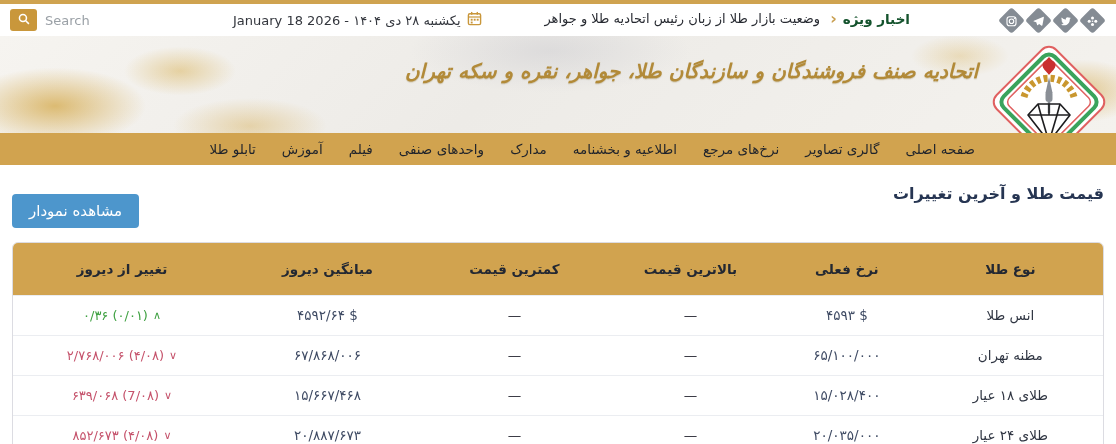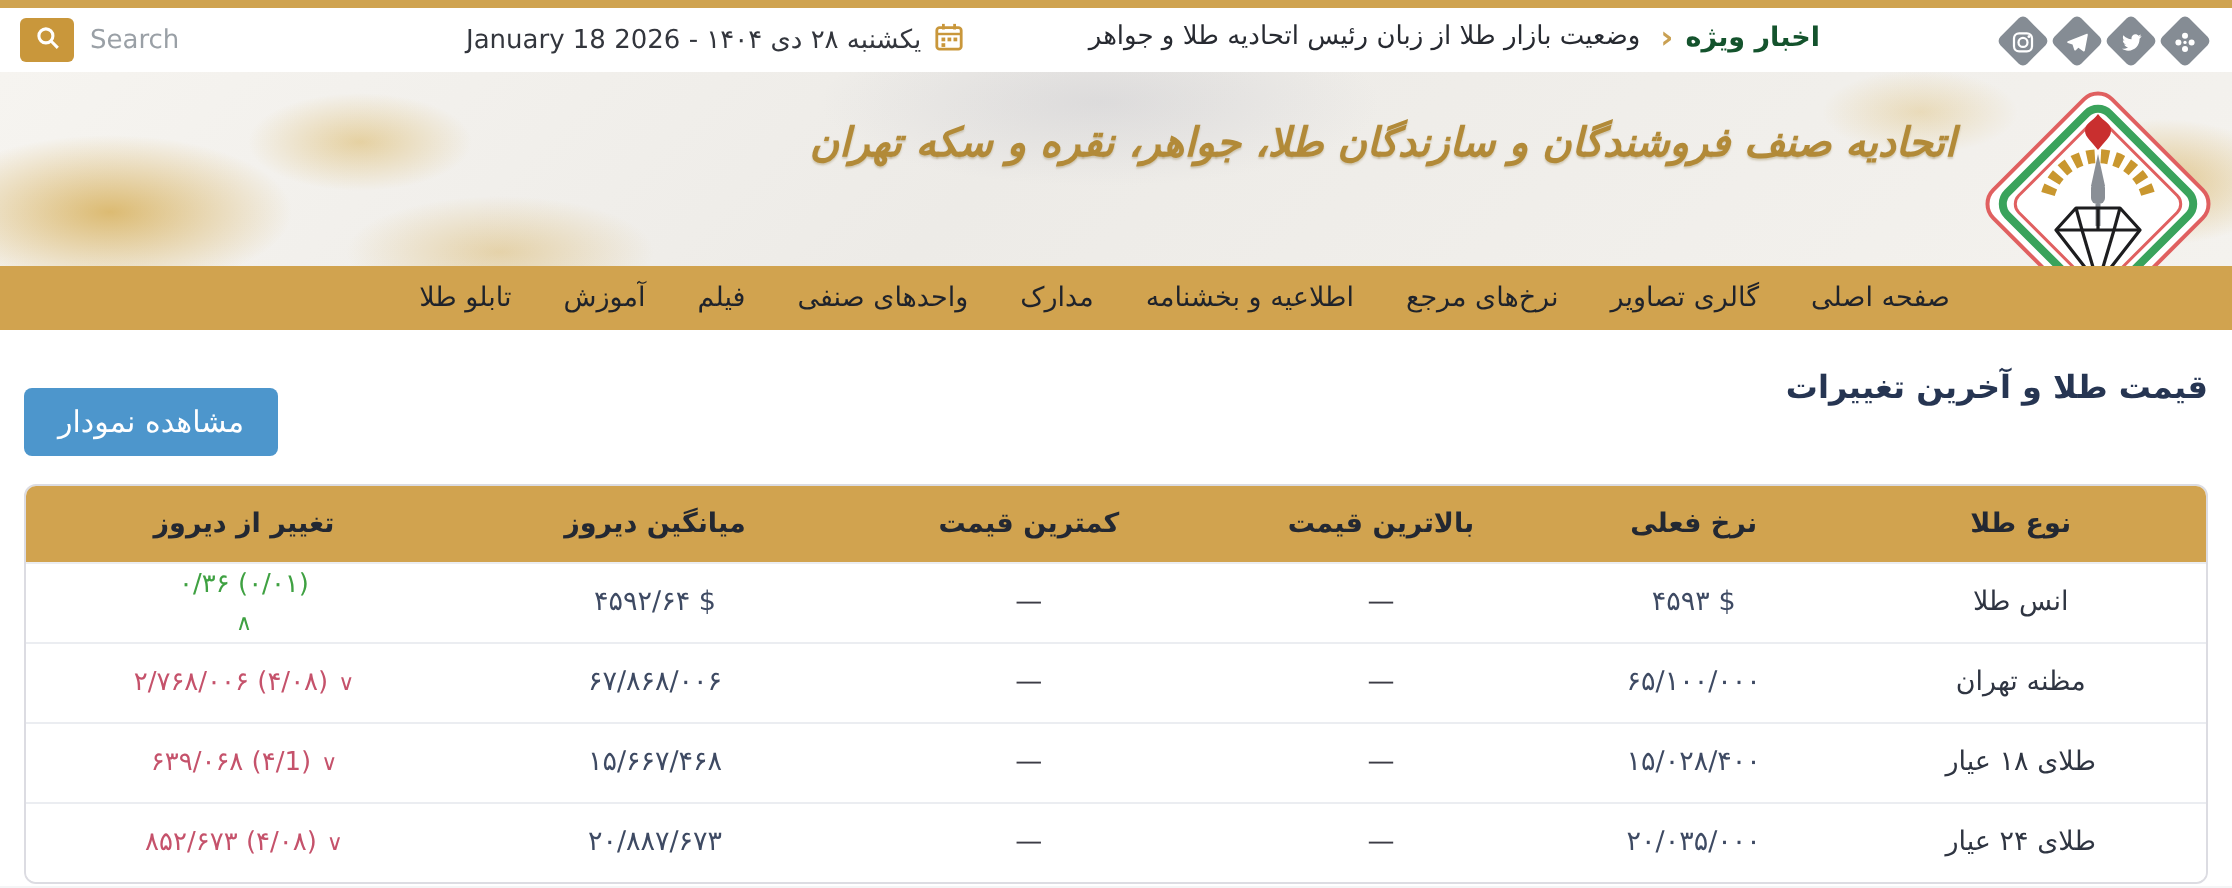--- a/index.html
+++ b/index.html
@@ -72,30 +72,30 @@
   .chart-btn {
     background:#4d96cc; color:#fff; border:none; border-radius:4px;
     font-size:15px; font-family:inherit; padding:8px 17px; cursor:pointer; margin-top:12px;
     direction:rtl;
   }
 
   
   .price-table-wrap { margin-top:14px; border:1px solid #dcdce2; border-radius:6px; overflow:hidden; }
   table { width:100%; border-collapse:collapse; direction:rtl; table-layout:fixed; }
   thead th {
-    background:#d1a34f; height:38px; font-size:13.5px; font-weight:bold; color:#232832;
+    background:#d1a34f; height:52px; font-size:13.5px; font-weight:bold; color:#232832;
     text-align:center;
   }
   tbody td { height:40px; font-size:13.5px; text-align:center; border-top:1px solid #ebedf1; background:#fff; }
   .cell-type { color:#2f3542; }
   .cell-num { color:#3e4a63; direction:ltr; unicode-bidi:isolate; }
   .cell-dash { color:#3c3c46; }
   .chg { direction:ltr; unicode-bidi:isolate; display:inline-flex; align-items:center; gap:5px; font-size:13px; }
   .chg .arr { font-size:11px; }
-  .chg.up  { color:#3fa142;flex-direction:column; }
+  .chg.up  { color:#3fa142; }
   .chg.down{ color:#c5526b; }
 
   .bottom-strip { height:16px; background:#f4f5f6; margin-top:1px; }
 </style>
 </head>
 <body>
 
 <div class="topbar">
   <div class="search-group">
     <button class="search-btn">
@@ -257,21 +257,21 @@
                 <span class="arr">∨</span>
               </span></td>
         </tr>
         <tr>
           <td class="cell-type">طلای ۱۸ عیار</td>
           <td><span class="cell-num">۱۵/۰۲۸/۴۰۰</span></td>
           <td class="cell-dash">—</td>
           <td class="cell-dash">—</td>
           <td><span class="cell-num">۱۵/۶۶۷/۴۶۸</span></td>
           <td><span class="chg down">
-                <span>۶۳۹/۰۶۸ (۴/1)</span>
+                <span>۶۳۹/۰۶۸ (7/۰۸)</span>
                 <span class="arr">∨</span>
               </span></td>
         </tr>
         <tr>
           <td class="cell-type">طلای ۲۴ عیار</td>
           <td><span class="cell-num">۲۰/۰۳۵/۰۰۰</span></td>
           <td class="cell-dash">—</td>
           <td class="cell-dash">—</td>
           <td><span class="cell-num">۲۰/۸۸۷/۶۷۳</span></td>
           <td><span class="chg down">

